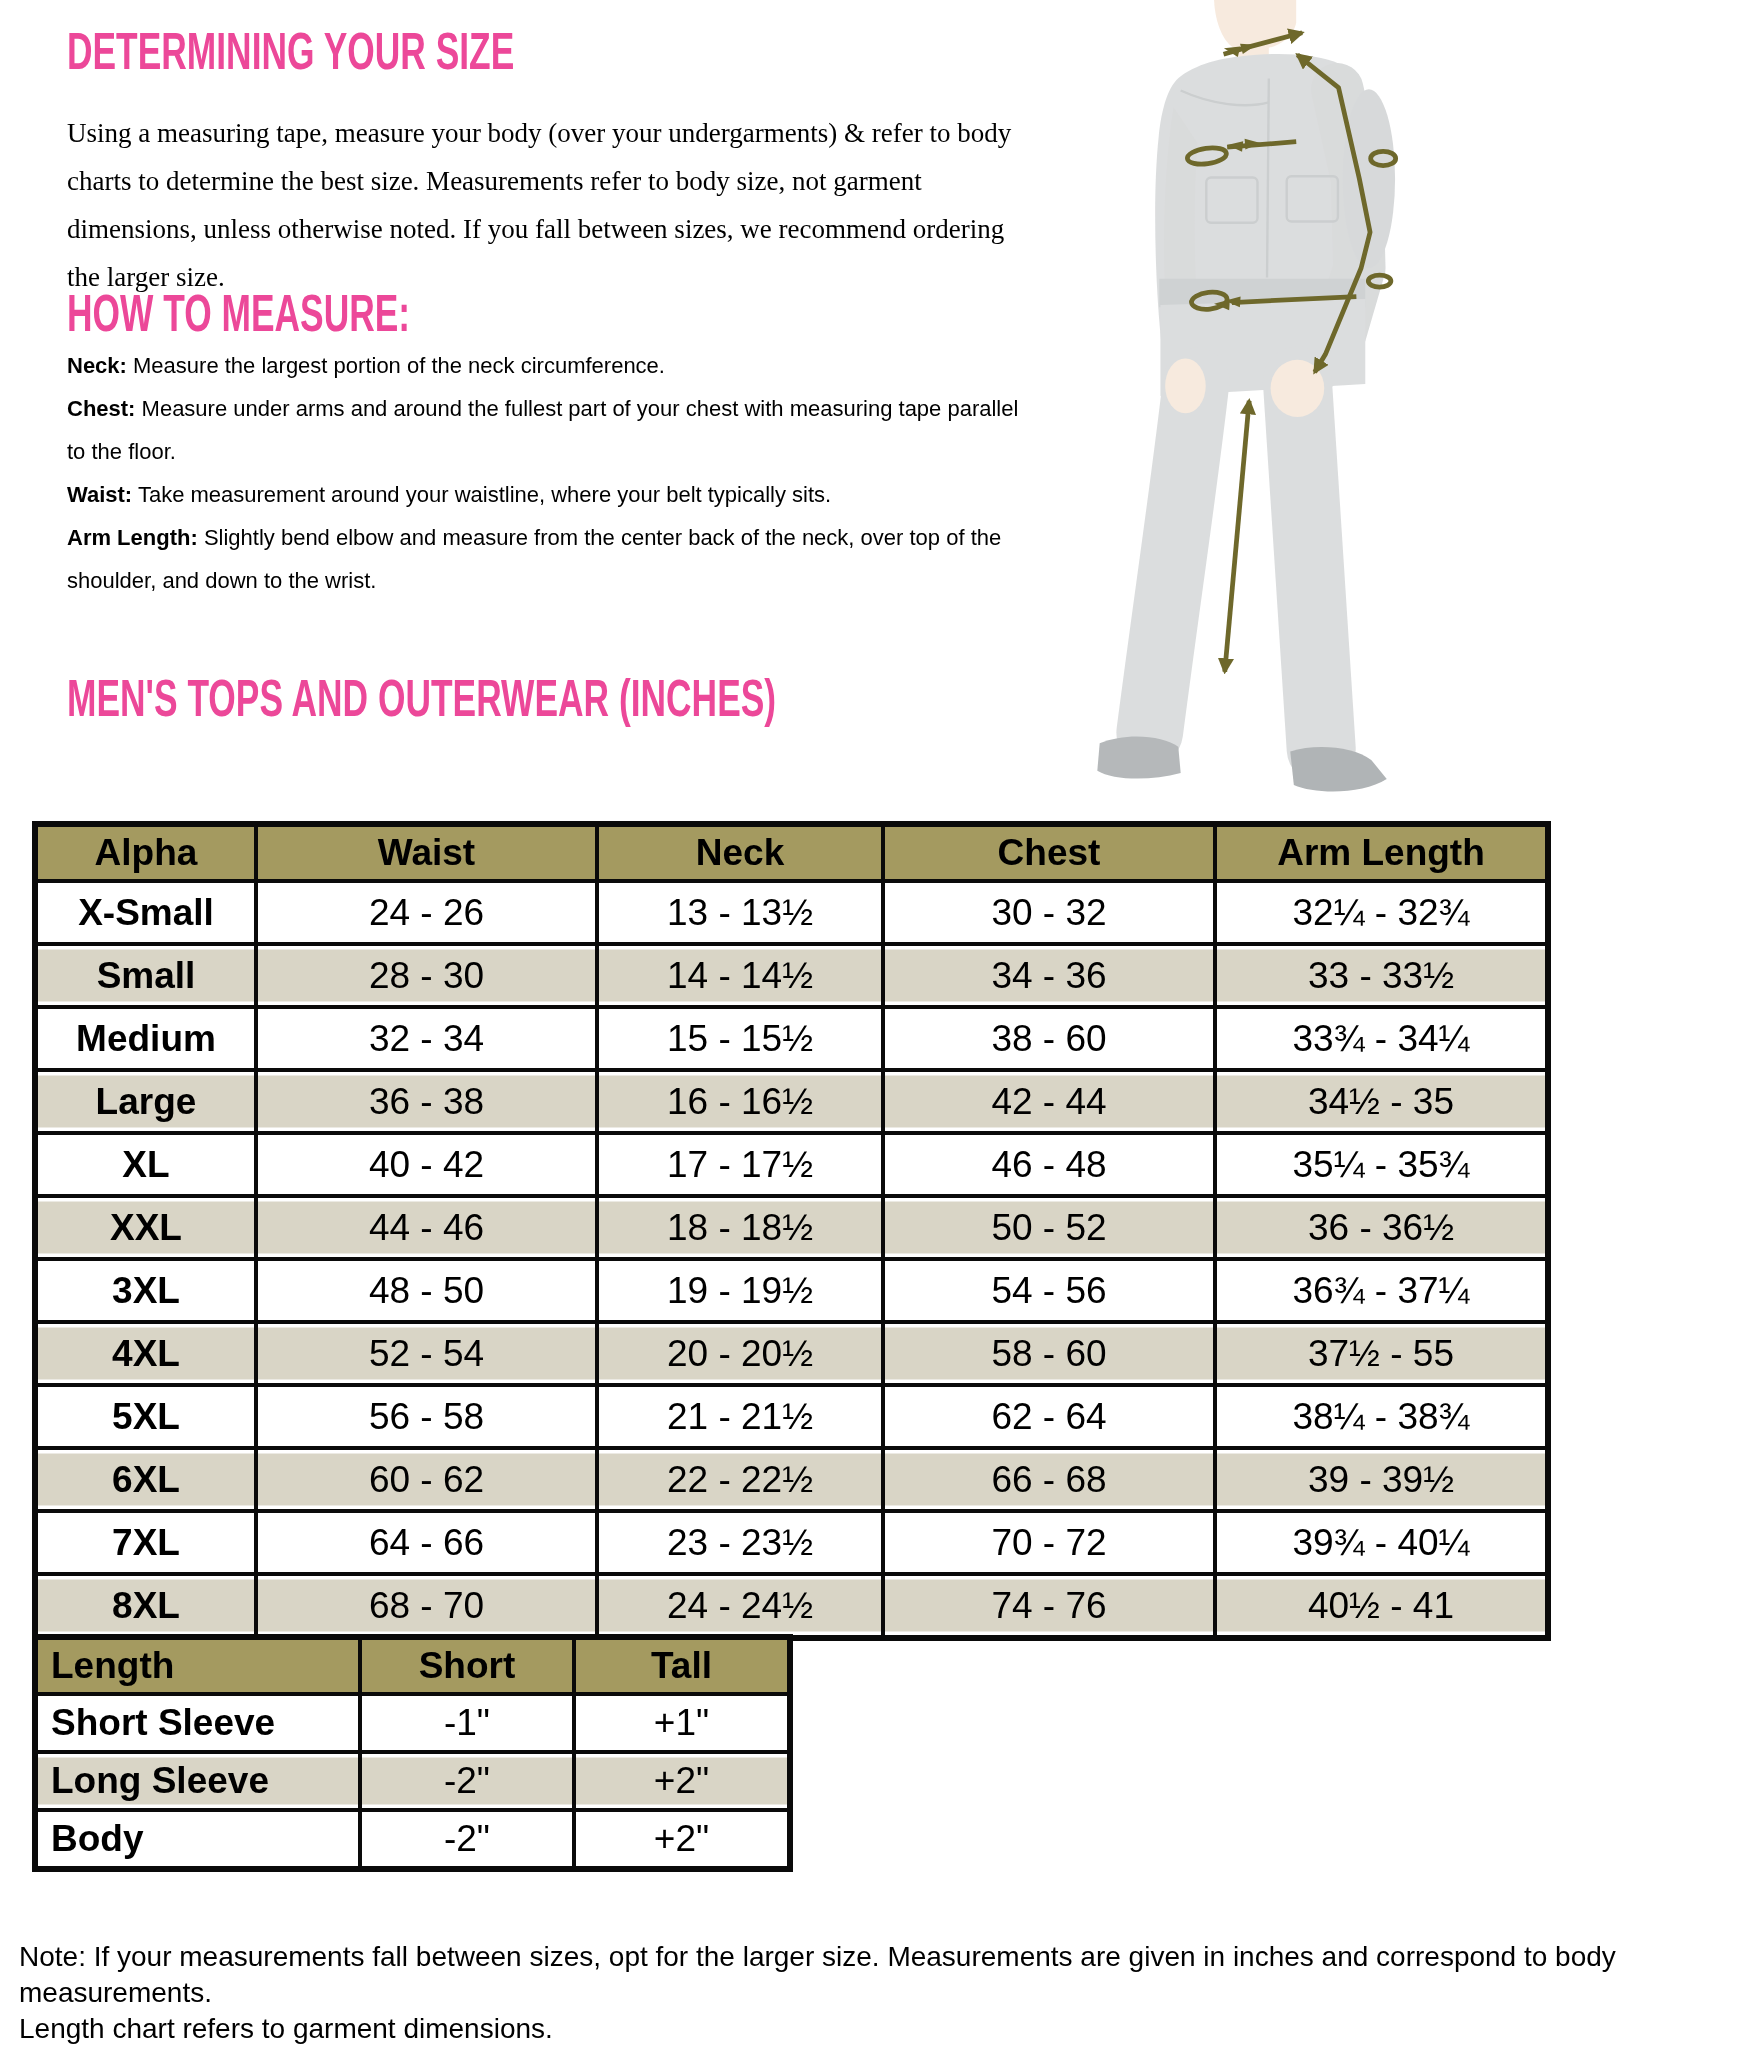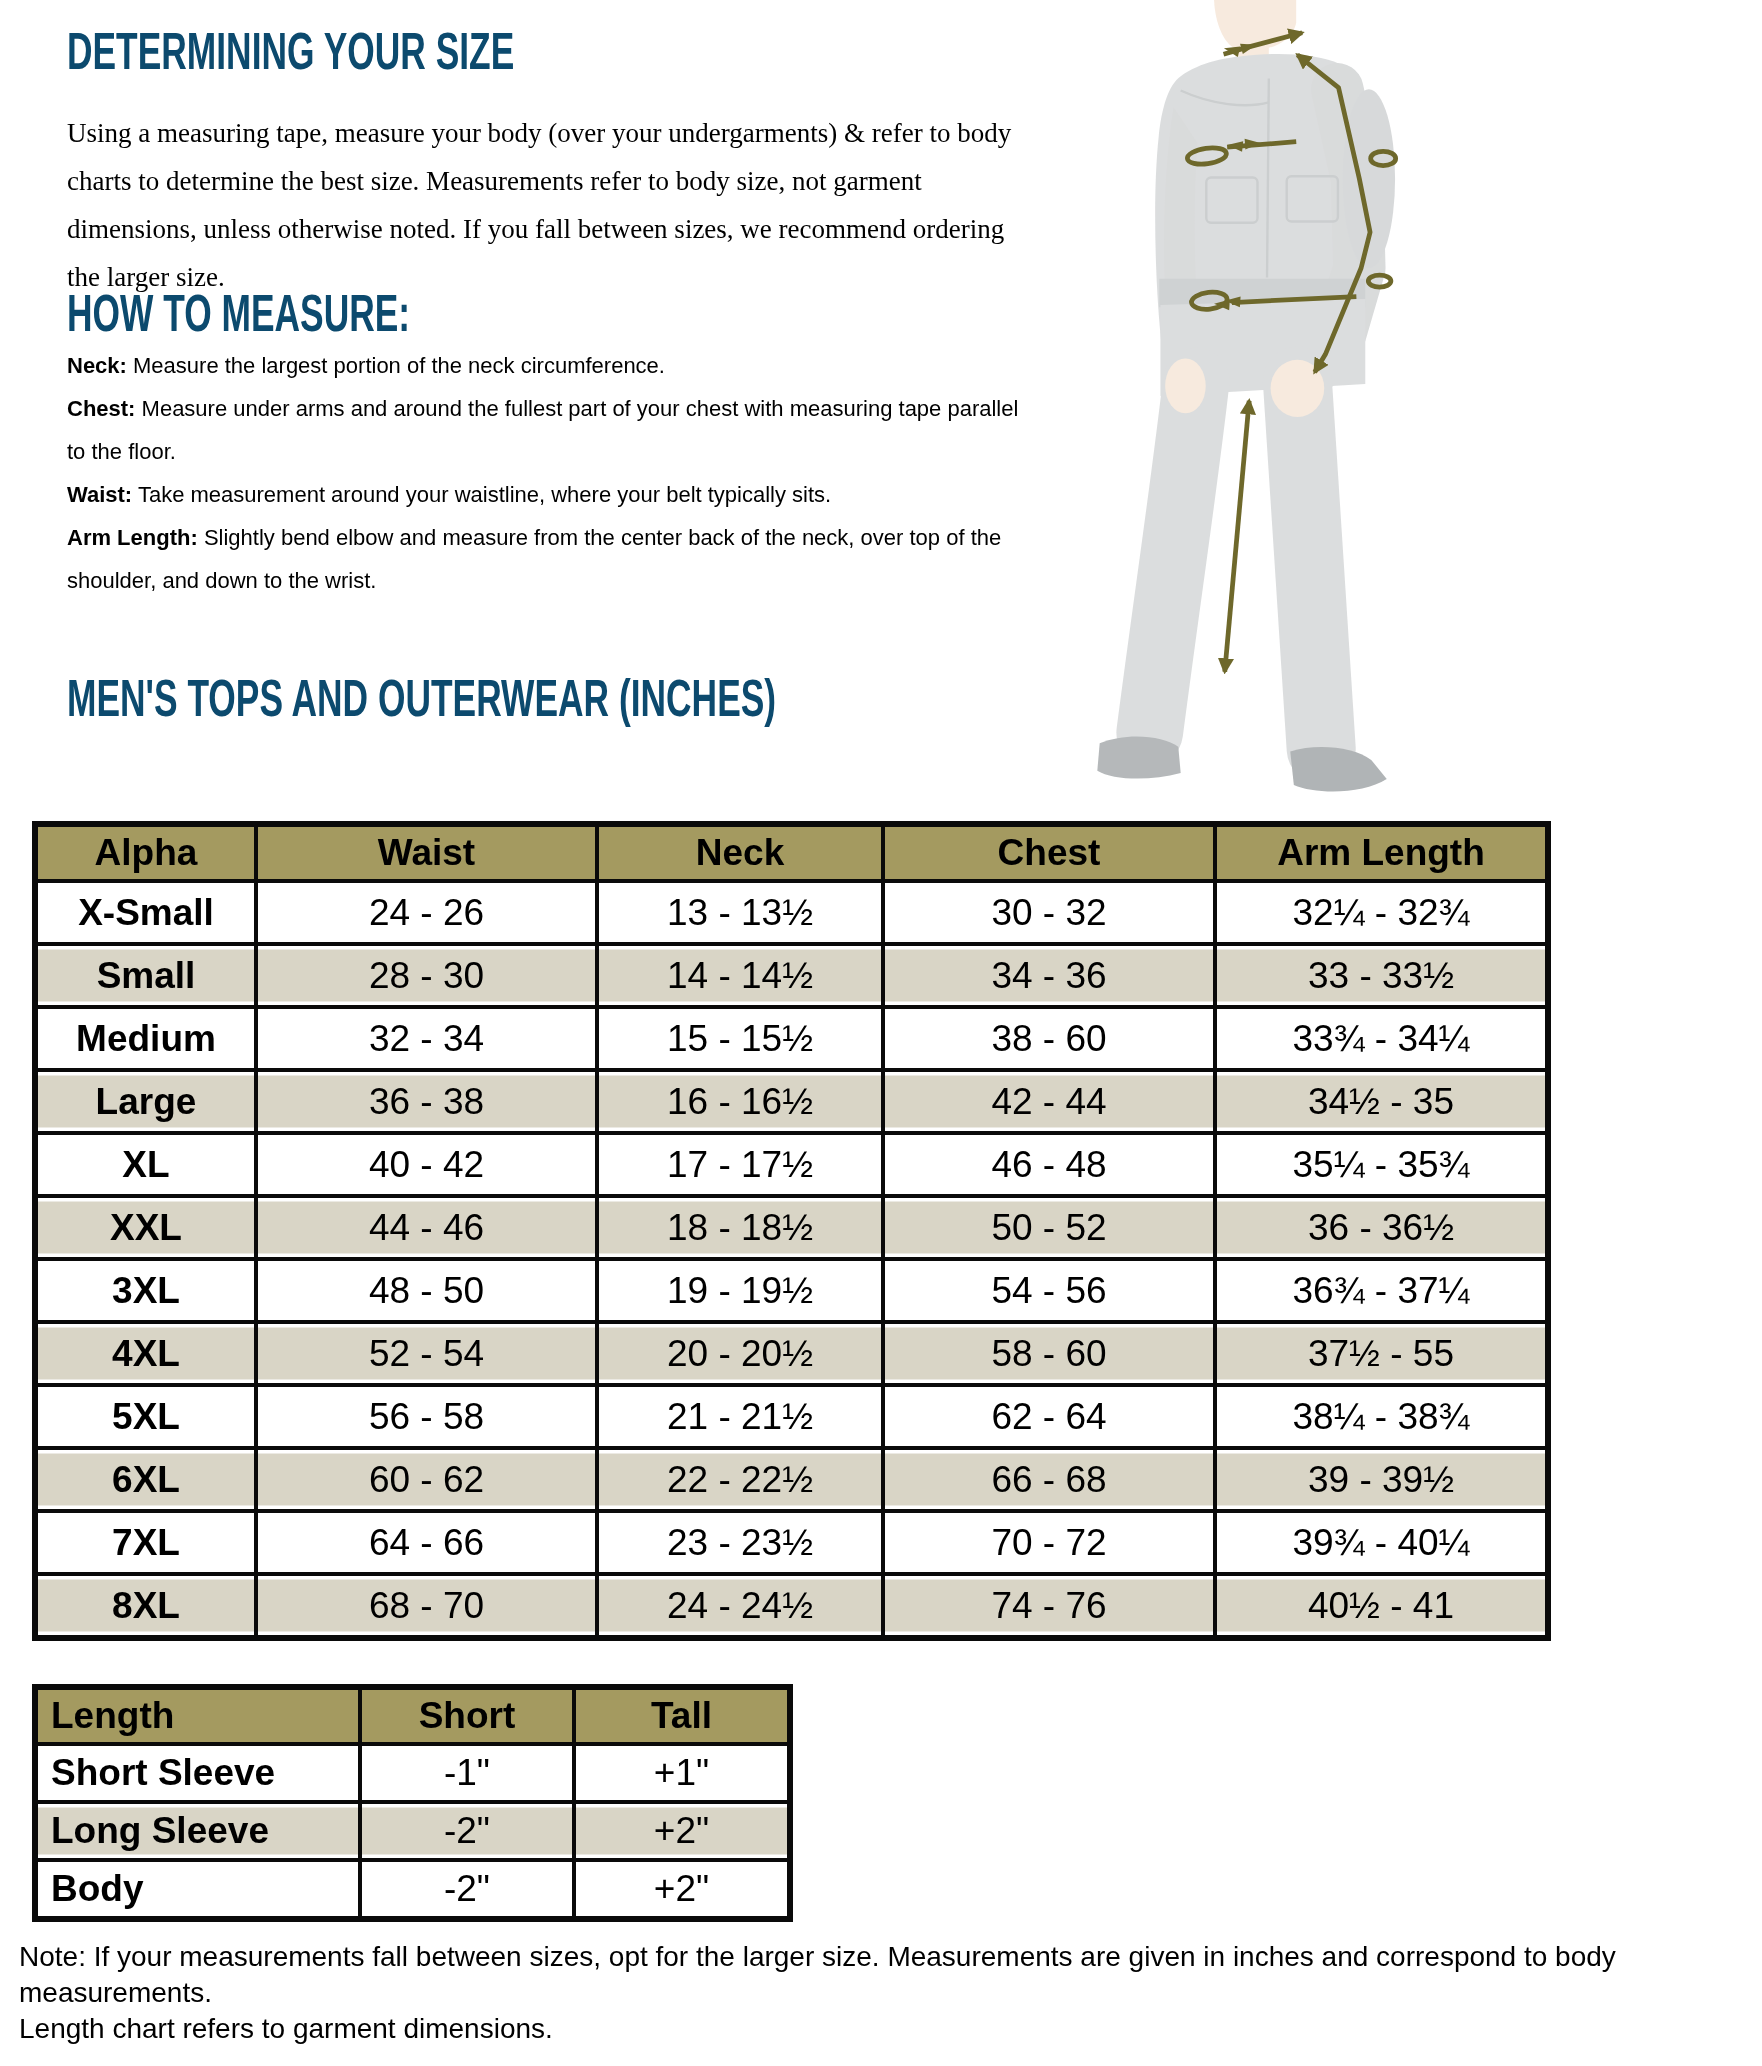--- a/index.html
+++ b/index.html
@@ -4,21 +4,21 @@
 <style>
   html,body { margin:0; padding:0; }
   body {
     width:1762px; height:2066px;
     background:#ffffff; color:#000;
     font-family:"Liberation Sans", sans-serif;
     position:relative; overflow:hidden;
   }
   .page { position:absolute; inset:0; }
 
-  h1,h2 { margin:0; font-size:52px; font-weight:bold; line-height:1; white-space:nowrap; color:#0c4a6e; }
+  h1,h2 { margin:0; font-size:52px; font-weight:bold; line-height:1; white-space:nowrap; color:#ec4899; }
   .cond { display:inline-block; transform:scaleX(0.68); transform-origin:0 50%; }
 
   #page-title   { position:absolute; left:67px; top:25px; }
   #intro        { position:absolute; left:67px; top:82px; width:953px; font-size:27px; line-height:48px;font-family:Liberation Serif, serif; }
   #howto-heading{ position:absolute; left:67px; top:287px; }
   #measure-list { position:absolute; left:67px; top:344px; width:962px; font-size:22px; line-height:43px; }
   #measure-list p { margin:0; }
   #mens-heading { position:absolute; left:67px; top:672px; }
 
   .chart-table {
@@ -35,21 +35,21 @@
     box-shadow: inset 0 3.6px 0 #ffffff, inset 0 -3.6px 0 #ffffff;
     background:#ffffff;
   }
   .chart-table tr.alt td { background:#d9d5c6; }
   .chart-table td.lbl { font-weight:bold; }
 
   #main-table { left:32px; top:821px; width:1514px; }
   #main-table th { height:52px; }
   #main-table td { height:59px; }
 
-  #length-table { left:32px; top:1684px; width:755px;padding-left:28px; }
+  #length-table { left:32px; top:1634px; width:755px;padding-left:28px; }
   #length-table th { height:52px; }
   #length-table td { height:54px; }
   #length-table th.left, #length-table td.left { text-align:left; padding-left:13px; }
 
   #figure { position:absolute; left:1090px; top:0px; }
 
   #notes { position:absolute; left:19px; top:1911px; width:1736px; font-size:28px; line-height:36px;margin-top:28px; }
   #notes p { margin:0; }
 </style>
 </head>

